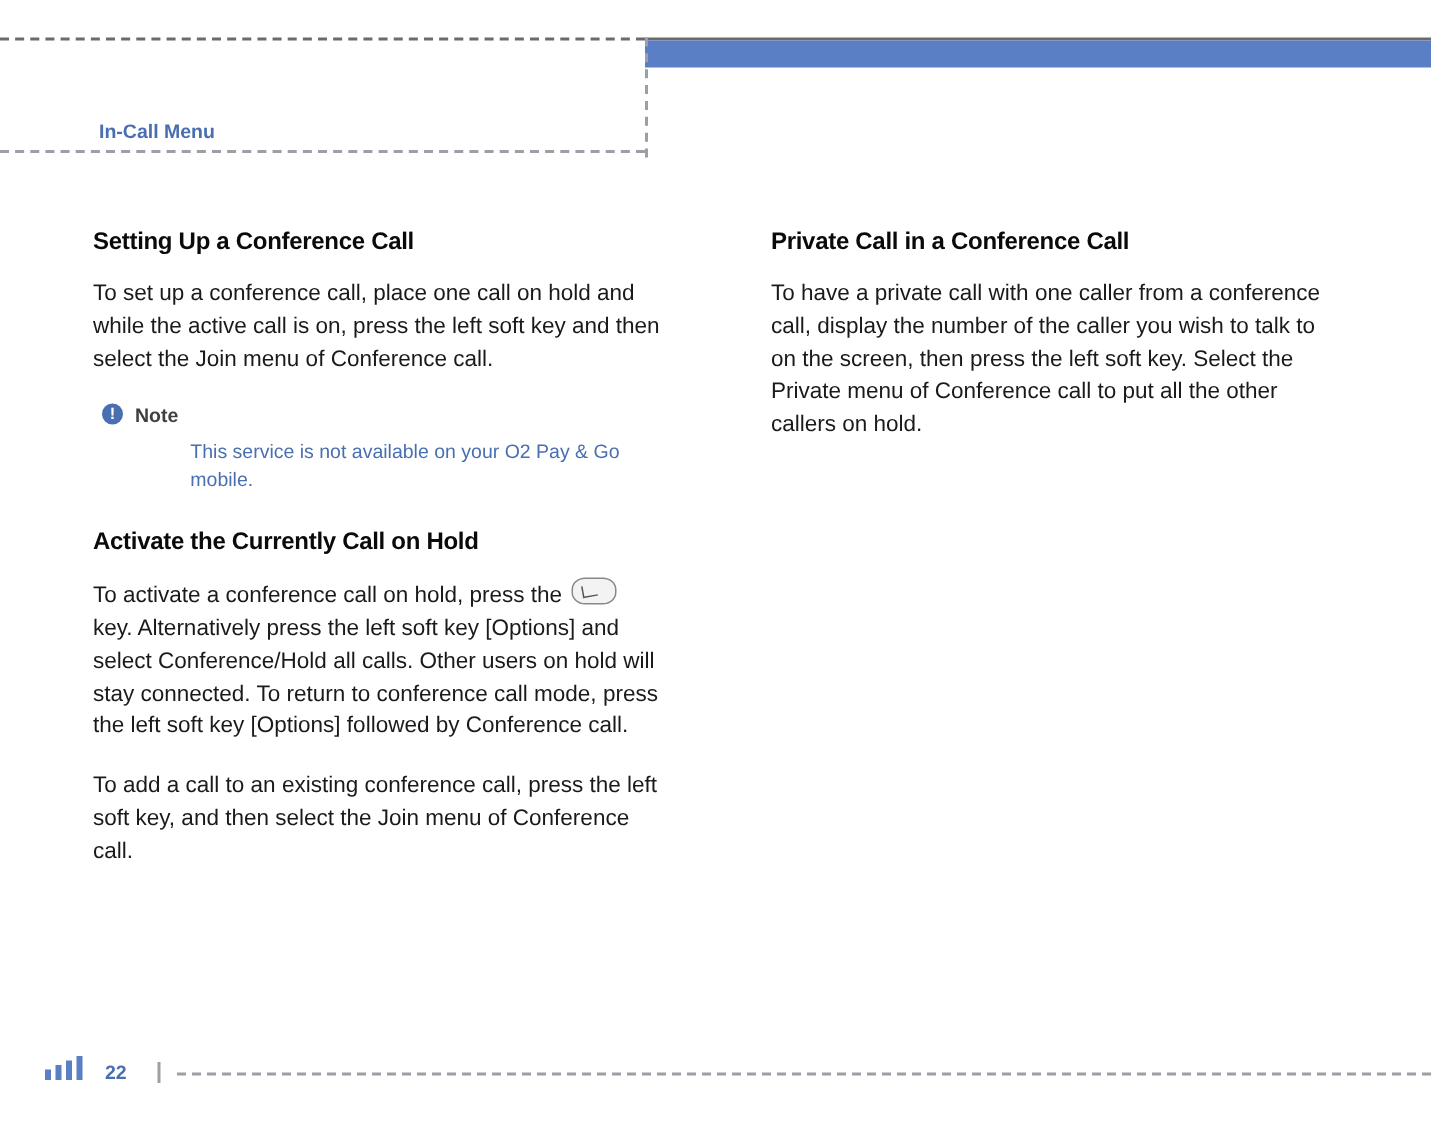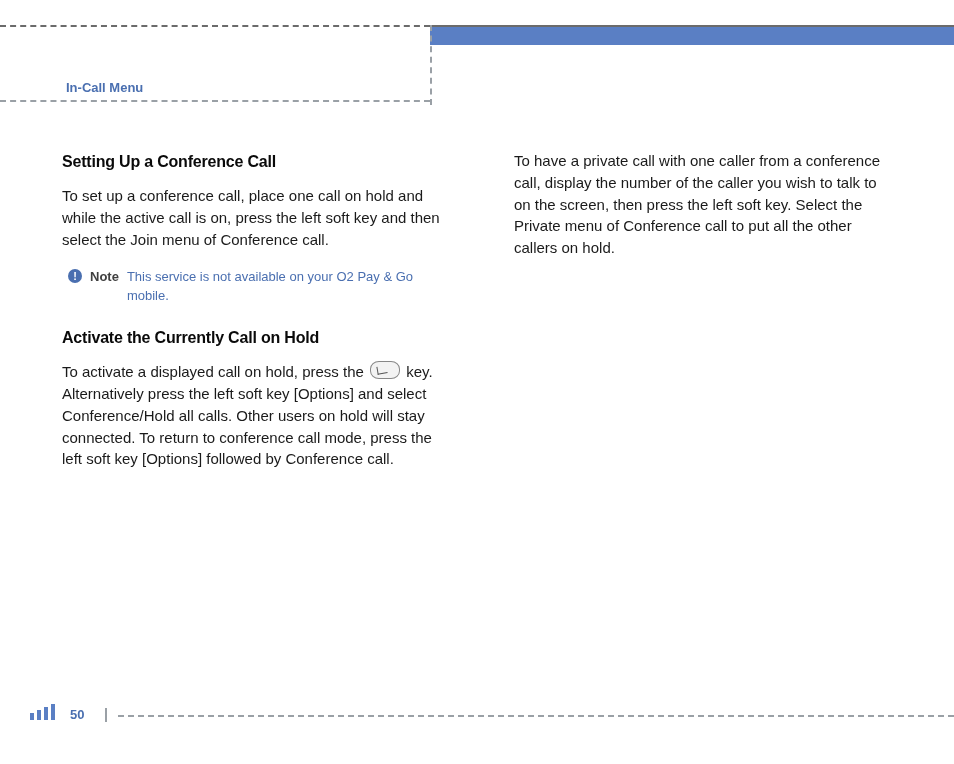--- a/index.html
+++ b/index.html
@@ -109,20 +109,21 @@
     margin-top: 1px;
   }
   .note-label {
     font-weight: bold;
     color: #404040;
     flex: 0 0 auto;
   }
   .note-text {
     color: #4a6fb0;
     flex: 1;
+    margin-top: 24px;
   }
   .key-icon {
     display: inline-block;
     width: 28px;
     height: 16px;
     border: 1px solid #888;
     border-radius: 9px / 8px;
     background: #f3f3f3;
     vertical-align: -2px;
     margin: 0 2px;
@@ -217,38 +218,40 @@
       <p class="para">To set up a conference call, place one call on hold and while the active call is on, press the left soft key and then select the Join menu of Conference call.</p>
 
       <div class="note-row">
         <span class="note-icon">!</span>
         <span class="note-label">Note</span>
         <span class="note-text">This service is not available on your O2 Pay &amp; Go mobile.</span>
       </div>
 
       <h3>Activate the Currently Call on Hold</h3>
       <p class="para">
-        <span>To activate a displayed call on hold, press the </span>
+        <span>To activate a conference call on hold, press the </span>
         <span class="key-icon send"></span>
         <span> key. Alternatively press the left soft key [Options] and select Conference/Hold all calls. Other users on hold will stay connected. To return to conference call mode, press the left soft key [Options] followed by Conference call.</span>
       </p>
 
+      <p class="para">To add a call to an existing conference call, press the left soft key, and then select the Join menu of Conference call.</p>
     </div>
 
     <div class="col">
+      <h3>Private Call in a Conference Call</h3>
       <p class="para">To have a private call with one caller from a conference call, display the number of the caller you wish to talk to on the screen, then press the left soft key. Select the Private menu of Conference call to put all the other callers on hold.</p>
 
     </div>
   </div>
 
   <div class="footer">
     <div class="footer-bars">
       <span></span>
         <span></span>
         <span></span>
         <span></span>
     </div>
-    <div class="page-num">50</div>
+    <div class="page-num">22</div>
     <div class="footer-tick"></div>
     <div class="footer-dash"></div>
   </div>
 
 </div>
 
 </body></html>

